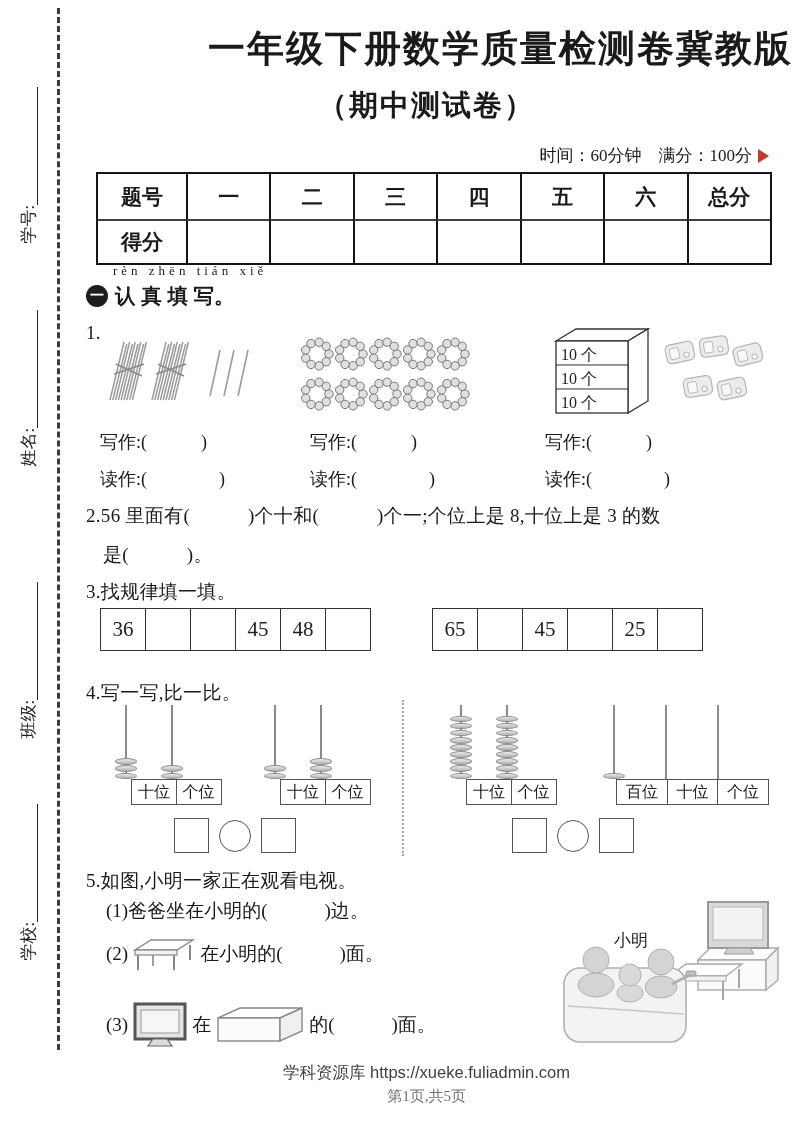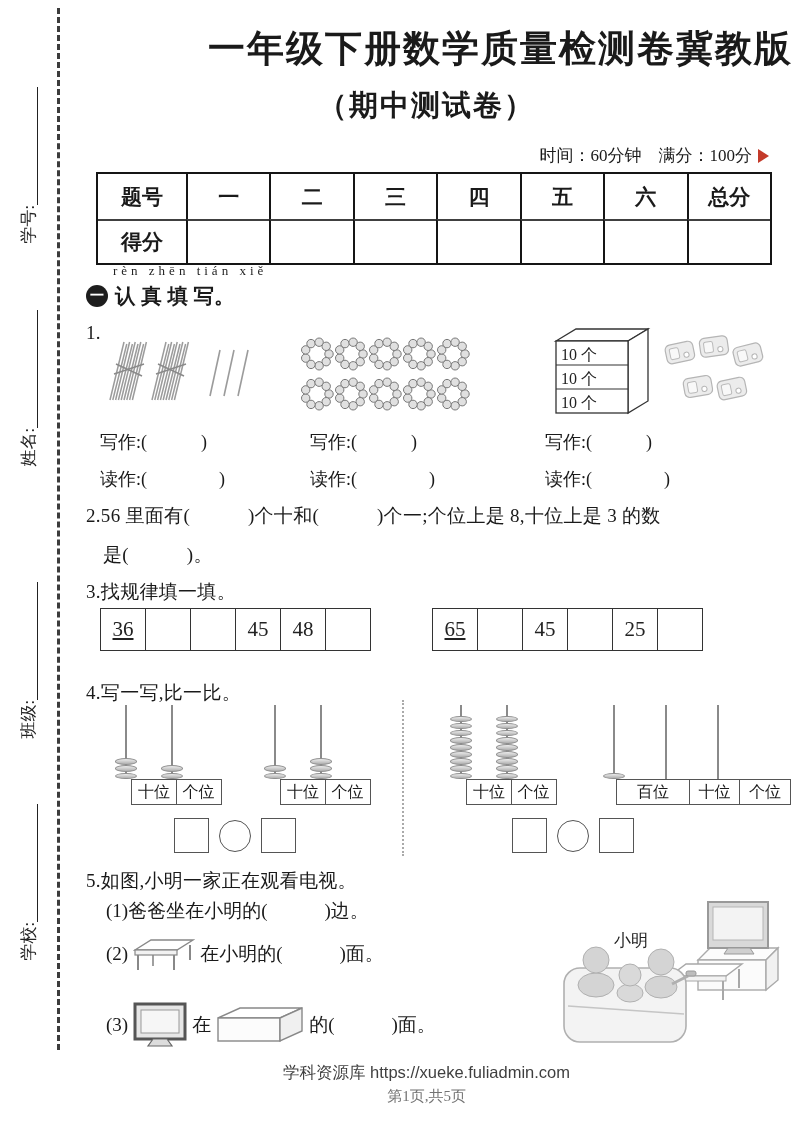--- a/index.html
+++ b/index.html
@@ -34,21 +34,21 @@
             font-family:"Liberation Sans",sans-serif;font-weight:bold;font-size:20.5px;}
   .badge{width:22px;height:22px;border-radius:50%;background:#1d1d1d;color:#fff;font-size:14px;
          display:flex;align-items:center;justify-content:center;flex:none;}
 
   .qtext{position:absolute;font-size:19px;letter-spacing:0.3px;white-space:nowrap;}
   .anscol{position:absolute;font-size:18px;line-height:37px;white-space:nowrap;}
 
   .seq{position:absolute;display:flex;border:1.5px solid #333;background:#fff;}
   .seq-cell{width:44px;height:41px;display:flex;align-items:center;justify-content:center;
             border-left:1.5px solid #333;font-size:21px;color:#222;}
-  .seq-cell:first-child{border-left:none;text-decoration:underline;}
+  .seq-cell:first-child{border-left:none;}
 
   .abacus{position:absolute;}
   .rods{display:flex;}
   .rod-col{position:relative;height:74px;}
   .rod{position:absolute;left:50%;top:0;bottom:0;width:2px;margin-left:-1px;background:#8a8a8a;}
   .beads{position:absolute;left:50%;transform:translateX(-50%);bottom:0;display:flex;flex-direction:column;}
   .bead{width:22px;height:6.5px;border-radius:50%;background:linear-gradient(#ececec,#b0b0b0);
         border:1px solid #8f8f8f;margin-top:0.6px;box-sizing:border-box;}
   .labs{display:flex;margin-left:28px;}
   .lab{height:26px;border:1.5px solid #555;margin-left:-1.5px;display:flex;align-items:center;
@@ -408,21 +408,21 @@
         <div class="rod-col" style="width: 52px;">
           <div class="rod"></div>
           <div class="beads"></div>
         </div>
         <div class="rod-col" style="width: 52px;">
           <div class="rod"></div>
           <div class="beads"></div>
         </div>
       </div>
       <div class="labs">
-        <div class="lab" style="width: 74px; text-align: center;">百位</div>
+        <div class="lab" style="width: 52px; text-align: center;">百位</div>
         <div class="lab" style="width: 52px;">十位</div>
         <div class="lab" style="width: 52px;">个位</div>
       </div>
     </div>
   <div class="cmp" style="left:174px;top:818px">
     <span class="sq"></span>
     <span class="ci"></span>
     <span class="sq"></span>
   </div>
   <div class="cmp" style="left:512px;top:818px">

